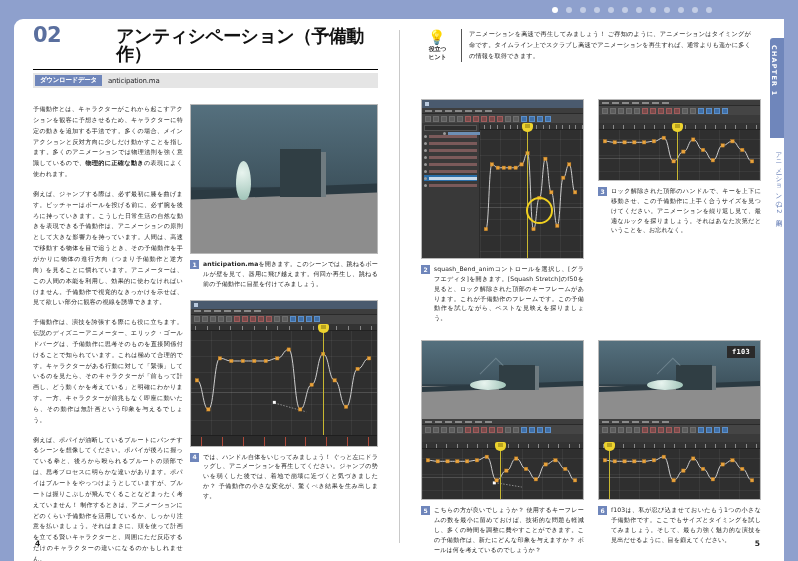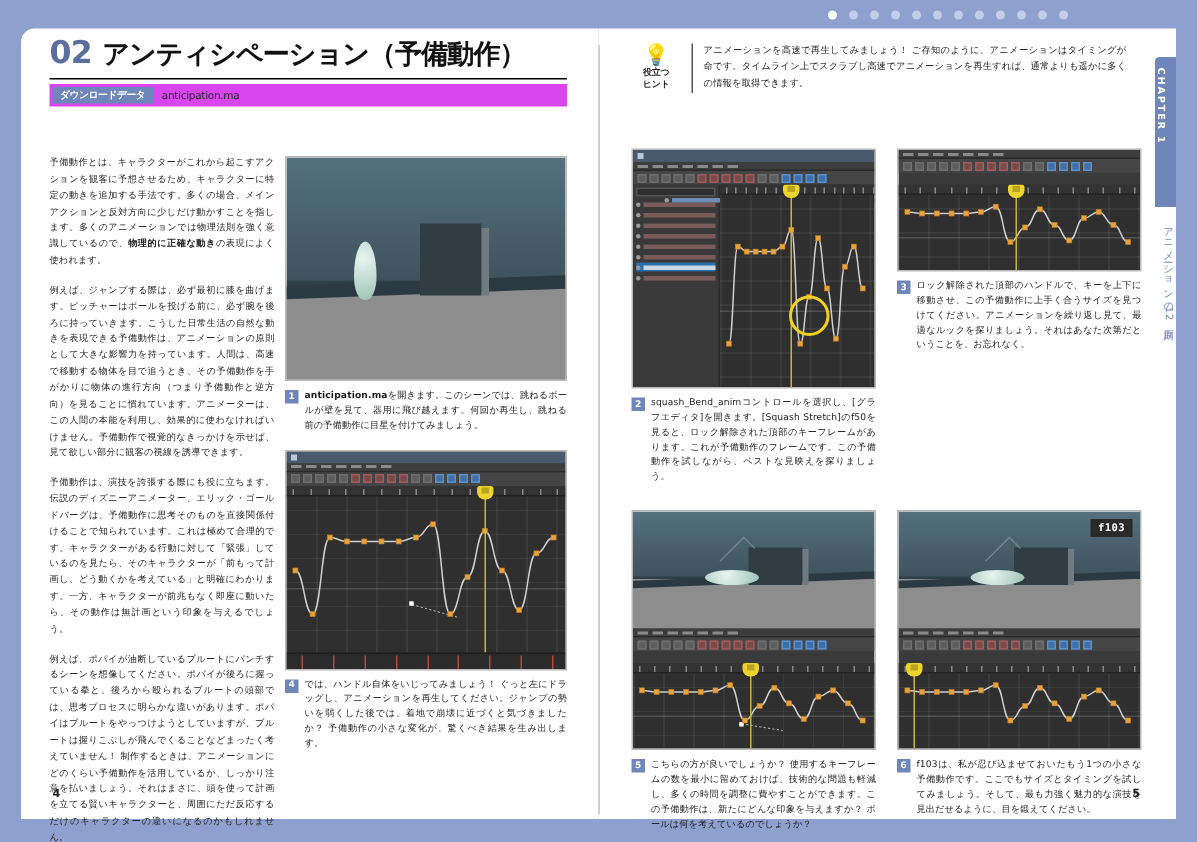--- a/index.html
+++ b/index.html
@@ -17,44 +17,44 @@
     position: absolute; top: 0; left: 0; right: 0; height: 19px;
     background: #8ea0cd;
     display: flex; align-items: center; justify-content: flex-end;
     padding-right: 86px;
   }
   .dot { width: 6px; height: 6px; border-radius: 50%; background: #c3cde5; margin-left: 8px; }
   .dot.active { background: #ffffff; }
 
   
   .page {
-    position: absolute; top: 19px; bottom: 15px;
+    position: absolute; top: 19px; bottom: 0;
     background: #ffffff;
   }
   .page-left  { left: 14px;  width: 385px; border-top-left-radius: 9px; }
   .page-right { left: 399px; width: 385px; border-top-right-radius: 0; }
   .gutter {
     position: absolute; left: 399px; top: 30px; bottom: 18px;
     width: 1px; background: #c9c9c9;
   }
 
   
   .hdr { position: absolute; left: 19px; top: 6px; width: 345px; }
   .hdr-title-row { display: flex; align-items: baseline; gap: 7px; }
   .hdr-num {
     font-size: 21px; font-weight: bold; color: #5a6f9e;
     letter-spacing: -0.5px; line-height: 1;
   }
   .hdr-text {
     font-size: 18px; font-weight: bold; color: #121212;
-    letter-spacing: -0.6px; line-height: 1;
+    letter-spacing: -0.6px; line-height: 1; margin-left: 48px;
   }
   .hdr-rule { height: 1px; background: #000; margin-top: 6px; }
   .dl-row {
-    margin-top: 3px; background: #d946ef; height: 15px;
+    margin-top: 3px; background: #e5e5e5; height: 15px;
     display: flex; align-items: center; padding-left: 2px;
   }
   .dl-badge {
     background: #6f86bb; color: #fff; font-size: 6.5px; font-weight: bold;
     padding: 2px 5px; letter-spacing: -0.3px; line-height: 1;
   }
   .dl-file { font-size: 7px; color: #26262a; margin-left: 6px; letter-spacing: -0.2px; }
 
   
   .col-text {

